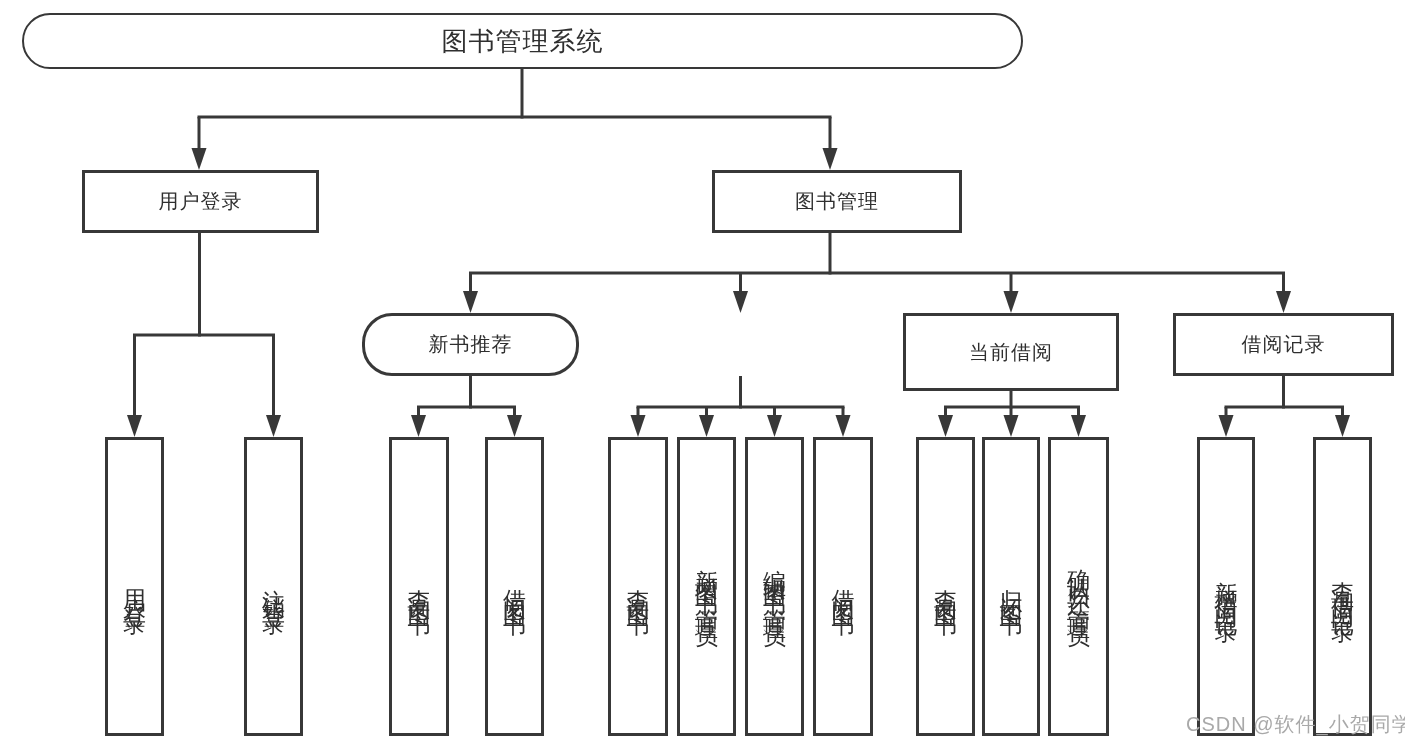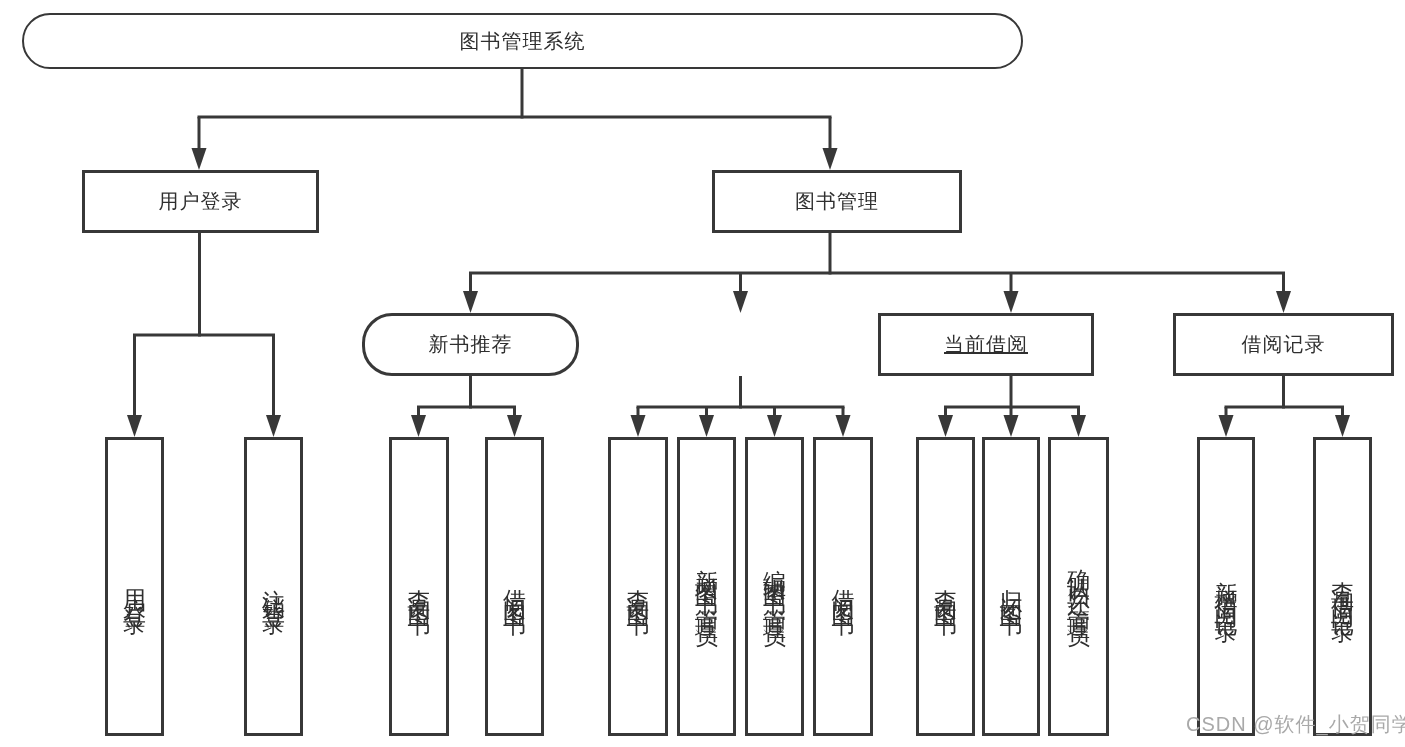--- a/index.html
+++ b/index.html
@@ -12,21 +12,21 @@
   }
   .hbox{
     position:absolute;
     box-sizing:border-box;
     border:3px solid #383838;
     background:#ffffff;
     display:flex;align-items:center;justify-content:center;
     font-size:20px;color:#2f2f2f;letter-spacing:1px;
     white-space:nowrap;
   }
-  .rootbox{border-width:2px;font-size:20px;border-radius:28px;}
+  .rootbox{border-width:2px;font-size:26px;border-radius:28px;}
   .vbox{
     position:absolute;
     top:437px;height:299px;
     box-sizing:border-box;
     border:3px solid #383838;
     background:#ffffff;
     display:flex;align-items:center;justify-content:center;
   }
   .vbox span{
     writing-mode:vertical-rl;
@@ -132,21 +132,21 @@
       </g>
     </g>
   </svg>
 
   <div class="hbox rootbox" style="left:22px;top:13px;width:1001px;height:56px;">图书管理系统</div>
 
   <div class="hbox" style="left:82px;top:170px;width:237px;height:63px;">用户登录</div>
   <div class="hbox" style="left:712px;top:170px;width:250px;height:63px;">图书管理</div>
 
   <div class="hbox" style="left:362px;top:313px;width:217px;height:63px;border-radius:30px;">新书推荐</div>
-  <div class="hbox" style="left:878px;top:313px;width:216px;height:63px;text-decoration:underline;">当前借阅</div>
+  <div class="hbox" style="left:903px;top:313px;width:216px;height:78px;">当前借阅</div>
   <div class="hbox" style="left:1173px;top:313px;width:221px;height:63px;">借阅记录</div>
 
   <div class="vbox" style="left:105px;width:59px;">
     <span>用户登录</span>
   </div>
   <div class="vbox" style="left:244px;width:59px;">
     <span>注销登录</span>
   </div>
 
   <div class="vbox" style="left:389px;width:60px;">

